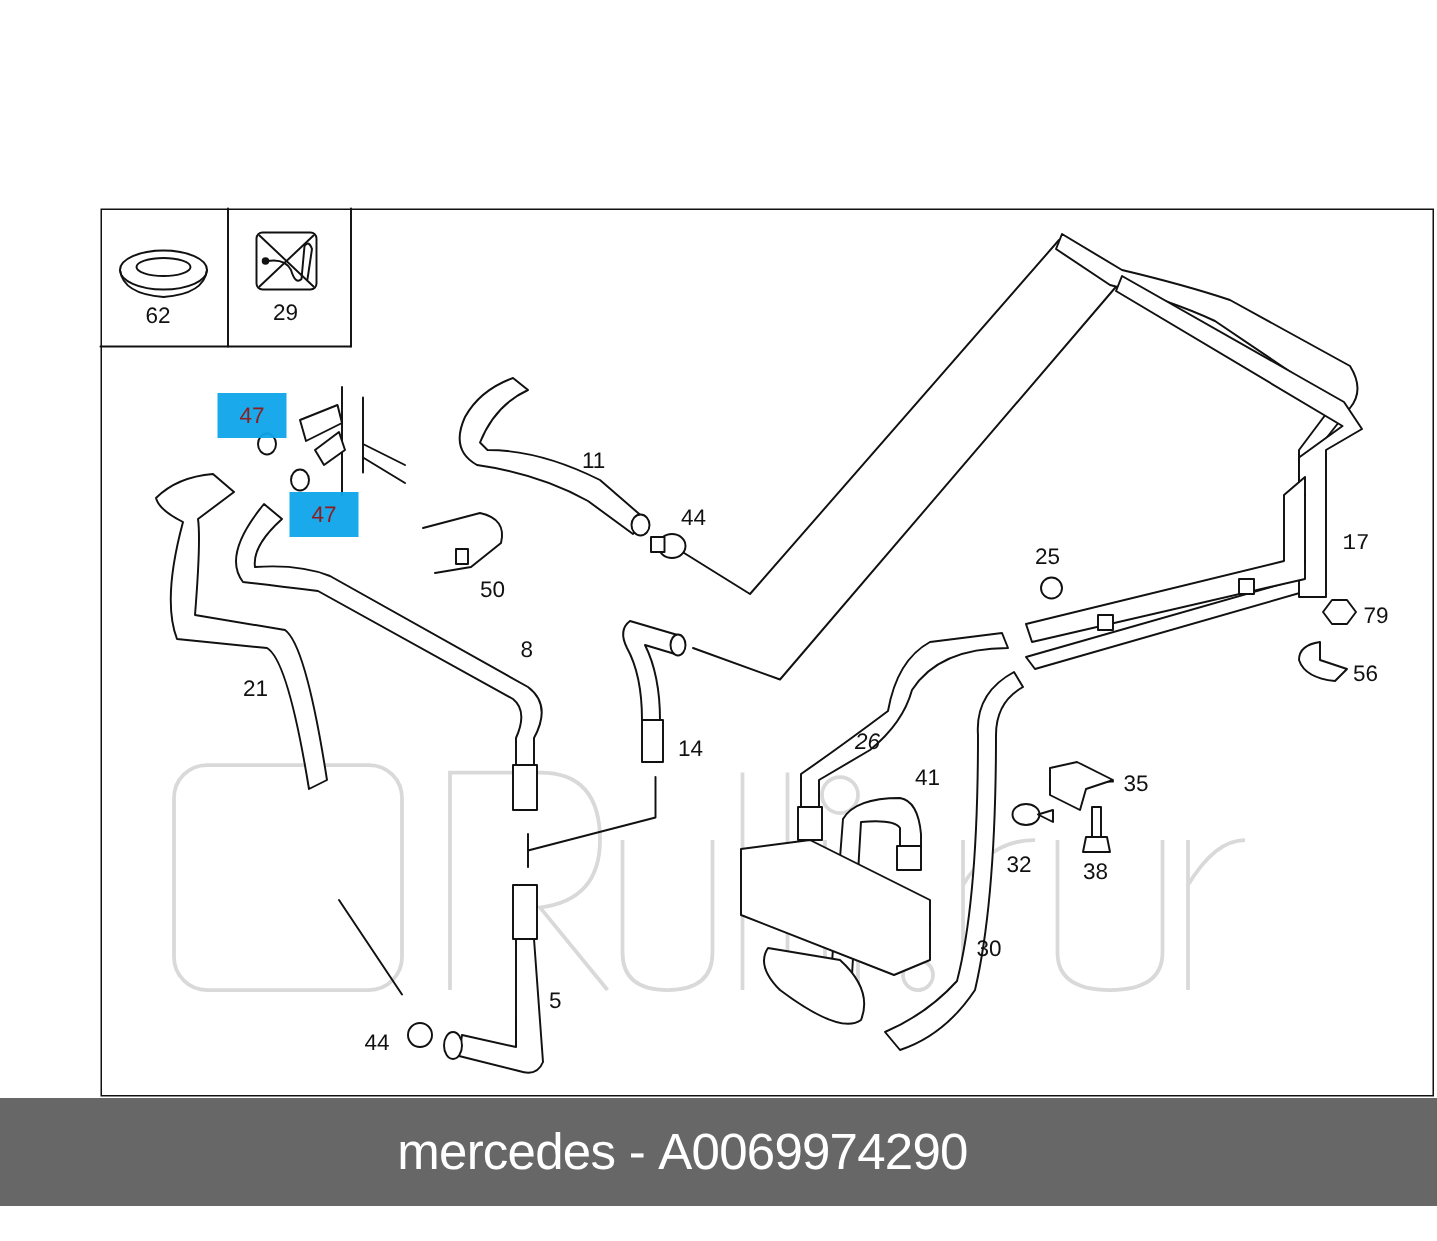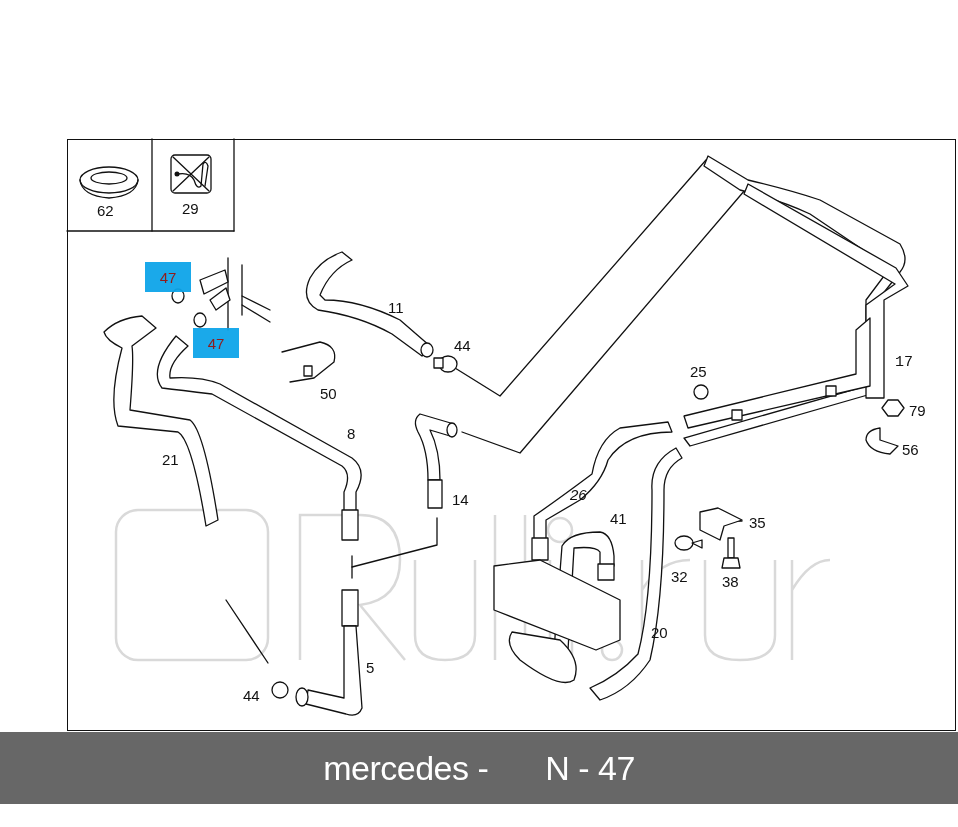--- a/index.html
+++ b/index.html
@@ -193,22 +193,22 @@
 <div class="callout" style="left:452px;top:492px;">14</div>
 <div class="callout" style="left:690px;top:364px;">25</div>
 <div class="callout" style="left:895px;top:355px;font-family:Liberation Mono, monospace;">17</div>
 <div class="callout" style="left:909px;top:403px;">79</div>
 <div class="callout" style="left:902px;top:442px;text-align:center;">56</div>
 <div class="callout" style="left:570px;top:487px;font-style:italic;">26</div>
 <div class="callout" style="left:610px;top:511px;">41</div>
 <div class="callout" style="left:749px;top:515px;">35</div>
 <div class="callout" style="left:671px;top:569px;">32</div>
 <div class="callout" style="left:722px;top:574px;">38</div>
-<div class="callout" style="left:651px;top:625px;">20</div>
+<div class="callout" style="left:651px;top:625px;">30</div>
 <div class="callout" style="left:366px;top:660px;">5</div>
 <div class="callout" style="left:243px;top:688px;">44</div>
 
 <div id="footer">
   <span>mercedes</span>
   <span style="white-space:pre;"> - </span>
+  <span>A0069974290</span>
   <span class="sep"></span>
-  <span>N - 47</span>
 </div>
 
 </body></html>

